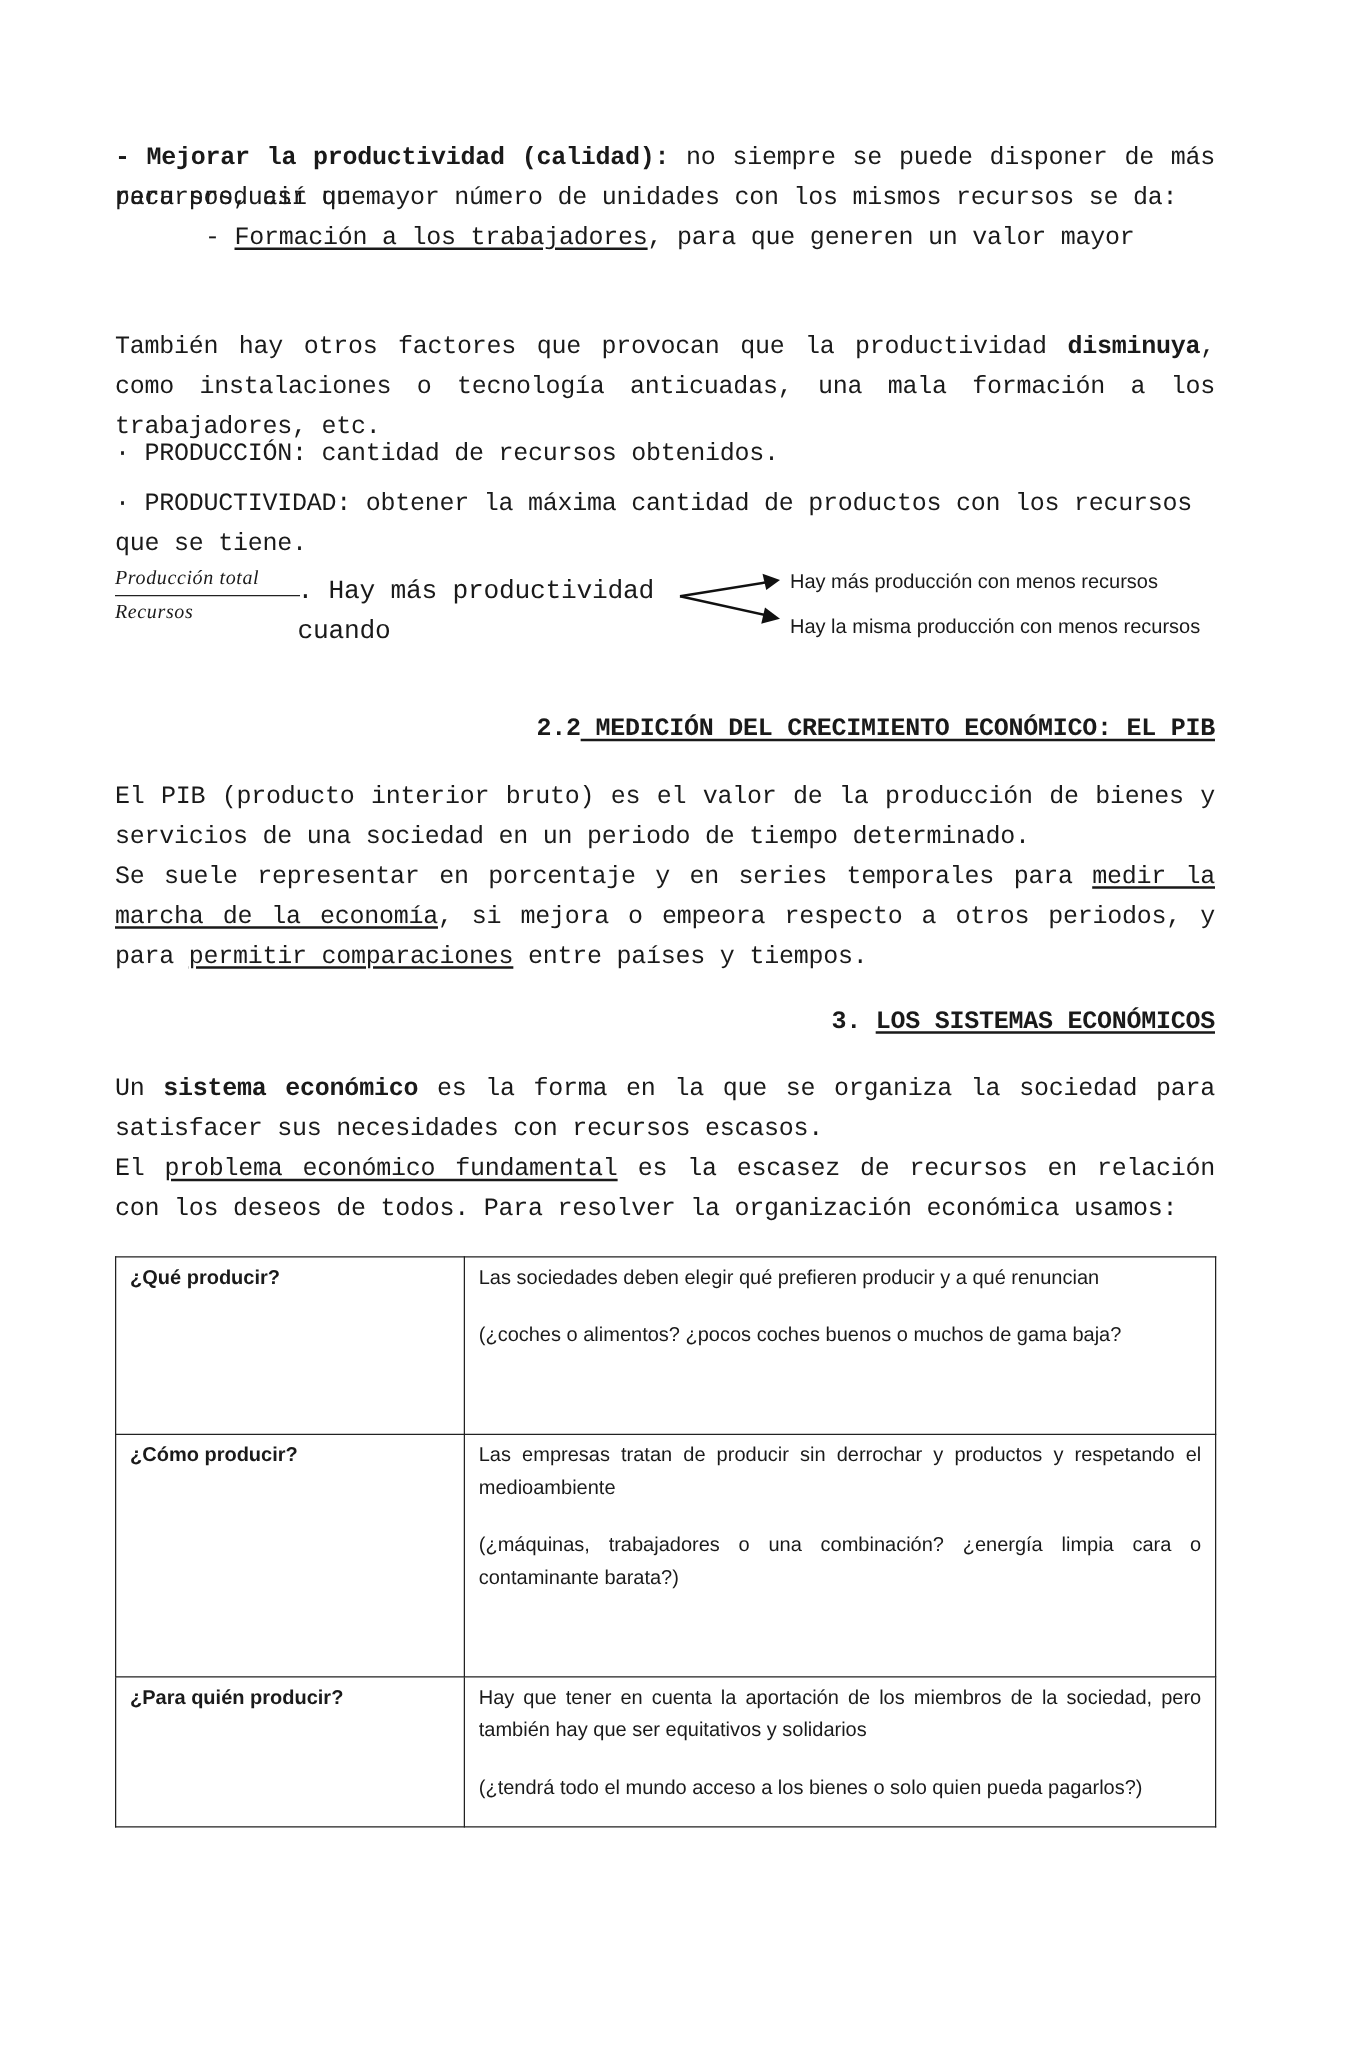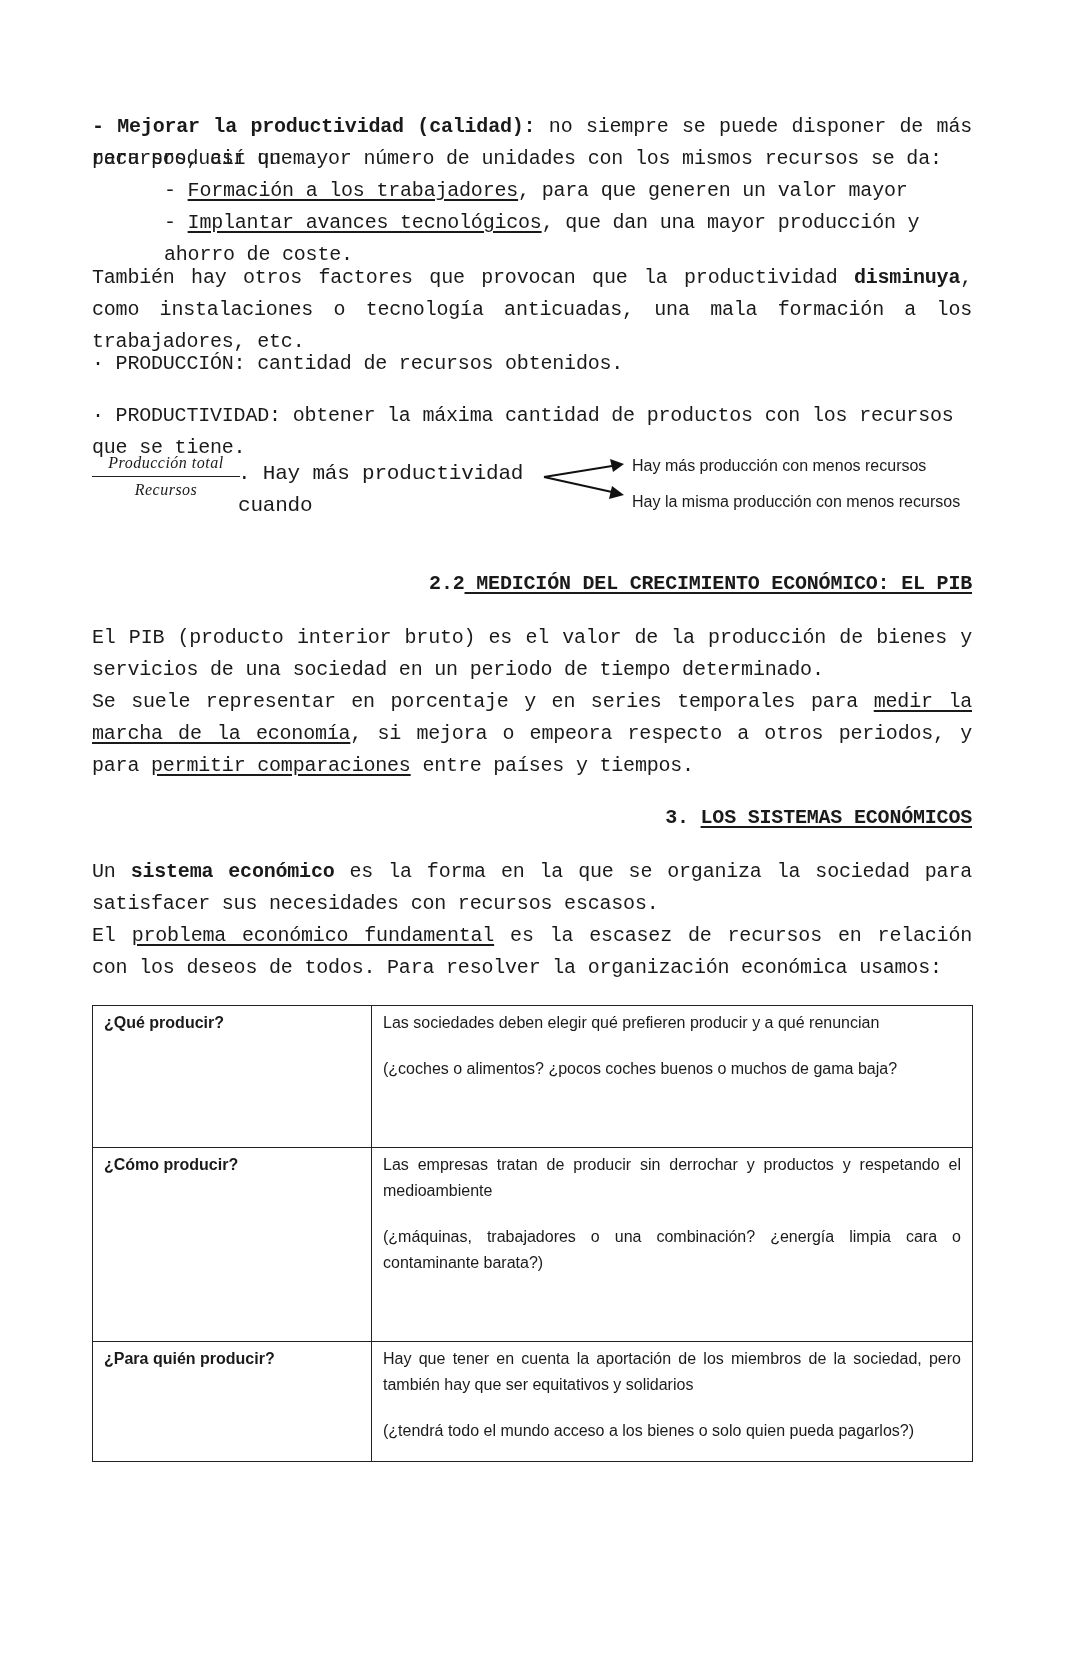--- a/index.html
+++ b/index.html
@@ -6,21 +6,21 @@
   body { width:1080px; height:1654px; position:relative; overflow:hidden;
          font-family:"Liberation Sans", sans-serif; color:#1a1a1a; }
   .page { position:absolute; left:0; top:0; width:1080px; height:1654px; }
   .p { position:absolute; left:92px; width:880px; font-size:20px; line-height:32px;
        letter-spacing:-0.2px;font-family:Liberation Mono, monospace; }
   .justify { text-align:justify; text-align-last:left; }
   b { font-weight:bold; }
   u { text-decoration:underline; text-underline-offset:3px; }
   .indent { left:164px; width:800px; }
   .center { text-align:right; left:92px; width:880px; font-weight:bold; }
-  .frac { position:absolute; left:92px; top:452px; width:148px; text-align:center;
+  .frac { position:absolute; left:92px; top:452px; width:148px; 
           font-family:"Liberation Serif", serif; font-style:italic; font-size:16px; letter-spacing:0.5px; }
   .frac .num { display:block; padding-bottom:2px; border-bottom:1.5px solid #222; line-height:22px; }
   .frac .den { display:block; line-height:24px; padding-top:1px; }
   .arrows { position:absolute; left:540px; top:455px; }
   .branch { position:absolute; left:632px; font-size:16px; line-height:20px; }
   table.econ { position:absolute; left:92px; top:1005px; width:881px; border-collapse:collapse;
                font-size:16px; line-height:26px; }
   table.econ td { border:1.5px solid #222; vertical-align:top; padding:4px 11px 0 11px; }
   table.econ td.q { width:256px; font-weight:bold; }
   table.econ td.a { text-align:justify; }
@@ -33,30 +33,27 @@
 <div class="page">
 
   <div class="p justify" style="top:111px;">
     <b>- Mejorar la productividad (calidad):</b><span> no siempre se puede disponer de más recursos, así que</span>
   </div>
   <div class="p" style="top:143px;">para producir un mayor número de unidades con los mismos recursos se da:</div>
 
   <div class="p indent" style="top:175px;">
     <span>- </span><u>Formación a los trabajadores</u><span>, para que generen un valor mayor</span>
   </div>
-  <div class="p indent" style="top:207px;">
-    <span>- </span><u>Implantar avances tecnológicos</u><span>, que dan una mayor producción y ahorro de coste.</span>
-  </div>
 
   <div class="p justify" style="top:262px;">
     <span>También hay otros factores que provocan que la productividad </span><b>disminuya</b><span>, como instalaciones o tecnología anticuadas, una mala formación a los trabajadores, etc.</span>
   </div>
 
   <div class="p" style="top:348px;">· PRODUCCIÓN: cantidad de recursos obtenidos.</div>
-  <div class="p" style="top:400px;">· PRODUCTIVIDAD: obtener la máxima cantidad de productos con los recursos que se tiene.</div>
+  <div class="p" style="top:388px;">· PRODUCTIVIDAD: obtener la máxima cantidad de productos con los recursos que se tiene.</div>
 
   <div class="frac">
     <span class="num">Producción total</span>
     <span class="den">Recursos</span>
   </div>
   <div class="p" style="left:238px; width:300px; top:458px; font-size:21px;">. Hay más productividad cuando</div>
 
   <svg class="arrows" width="90" height="50" viewBox="0 0 90 50">
     <line x1="4" y1="22" x2="72" y2="11" stroke="#111" stroke-width="2"></line>
     <polygon points="84,9 70,4 73,17" fill="#111"></polygon>

